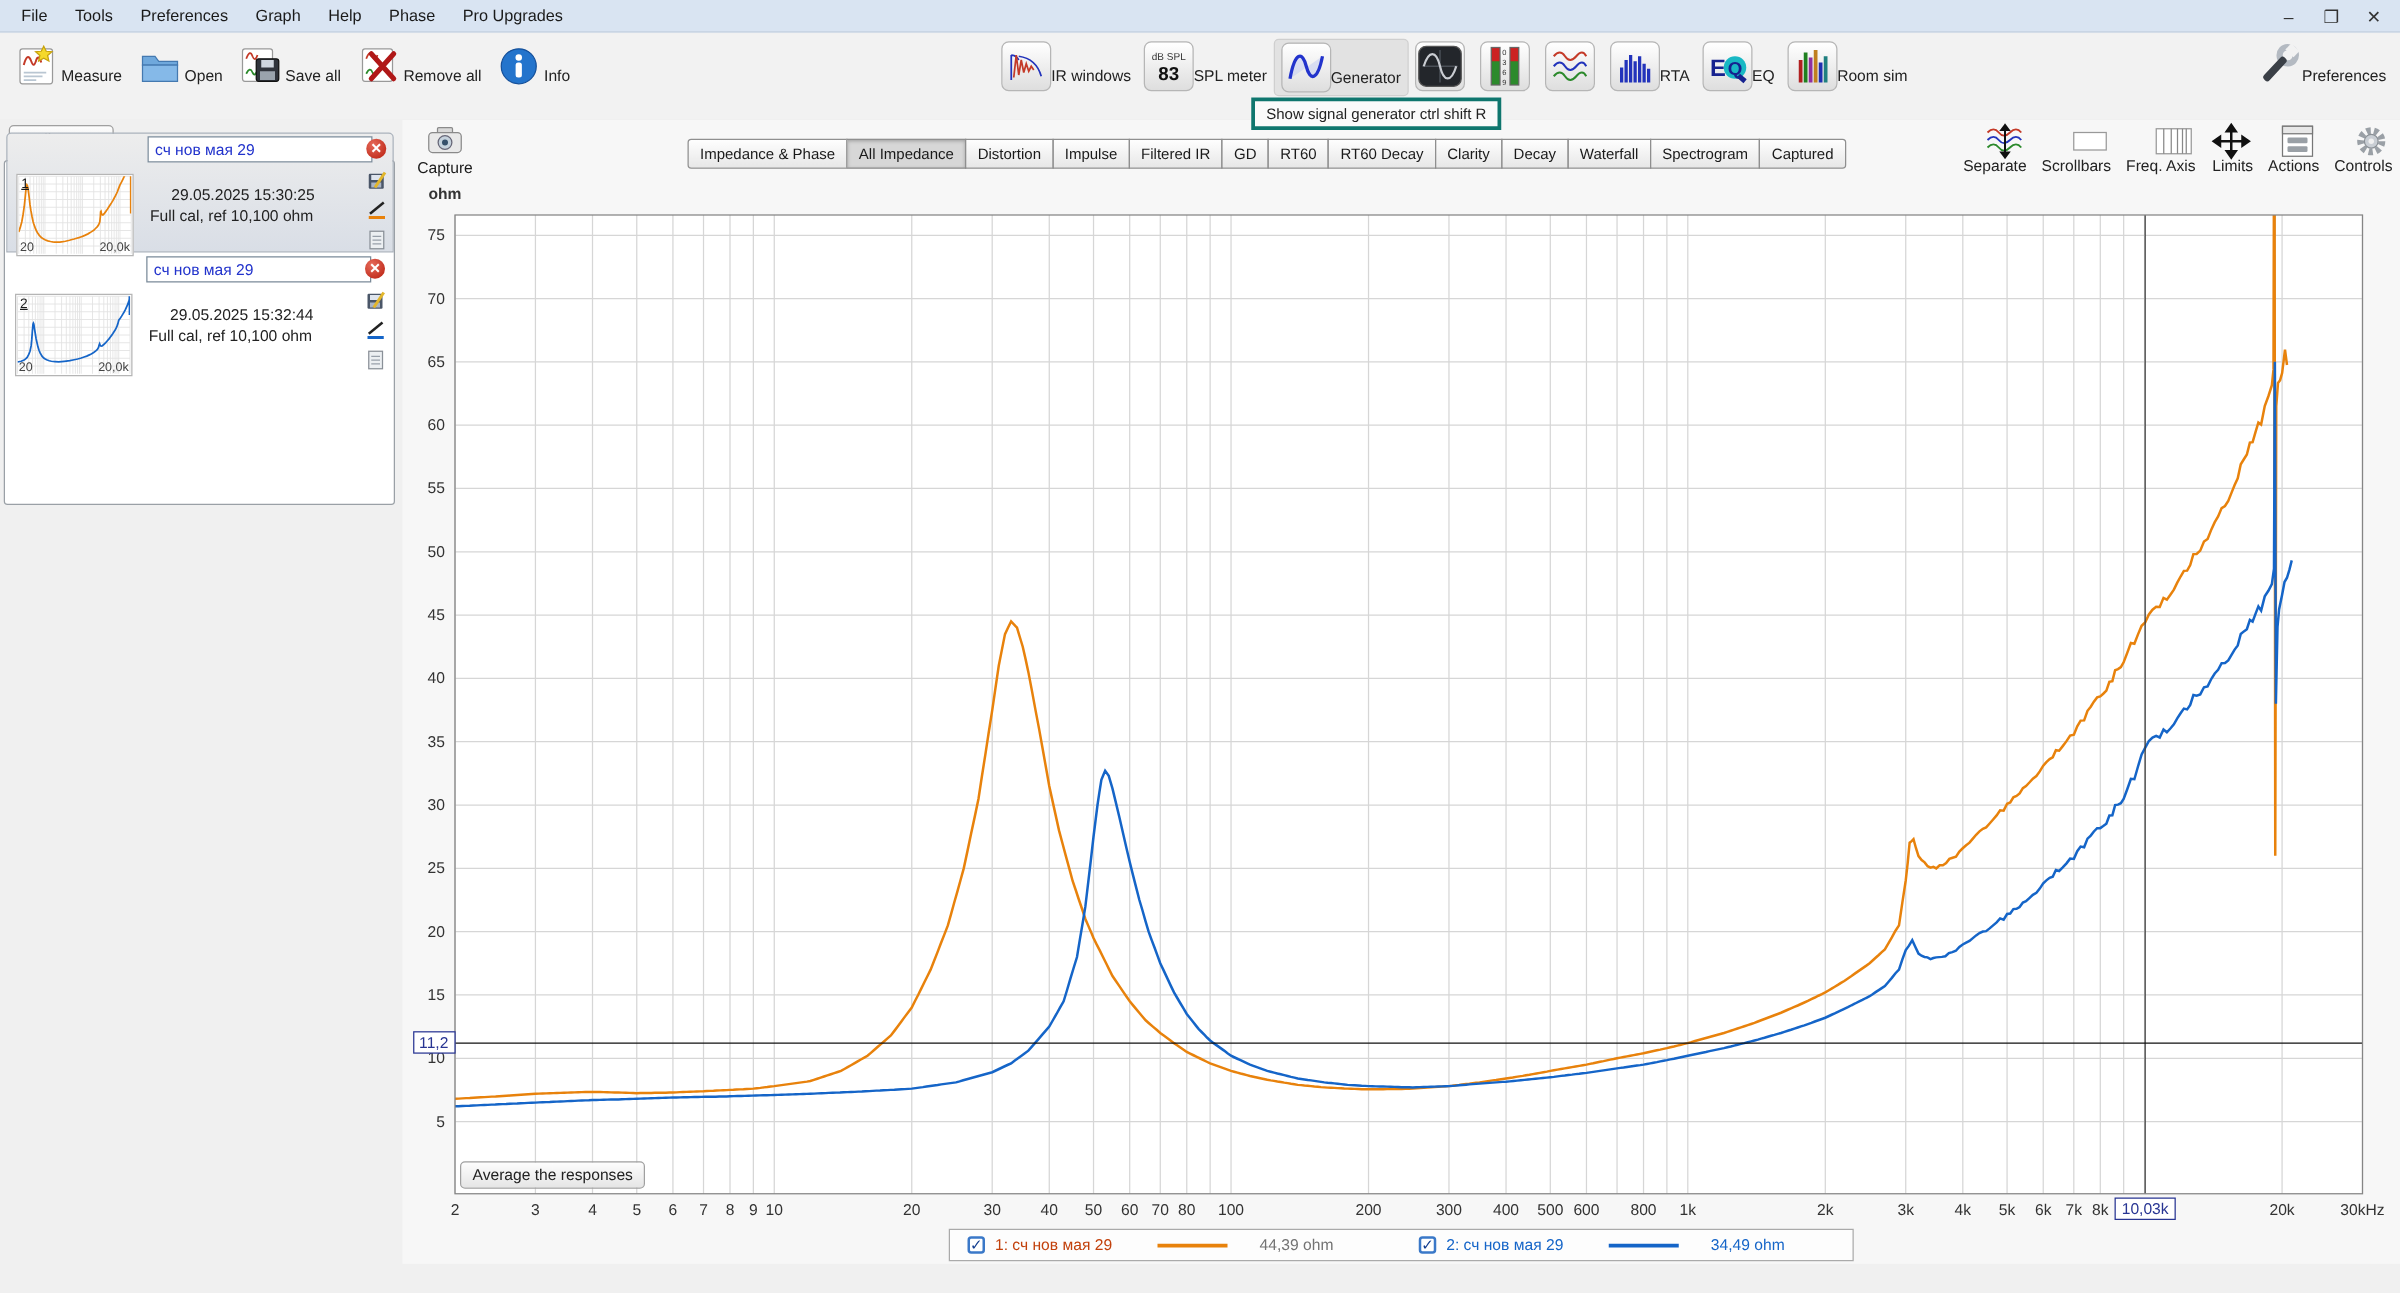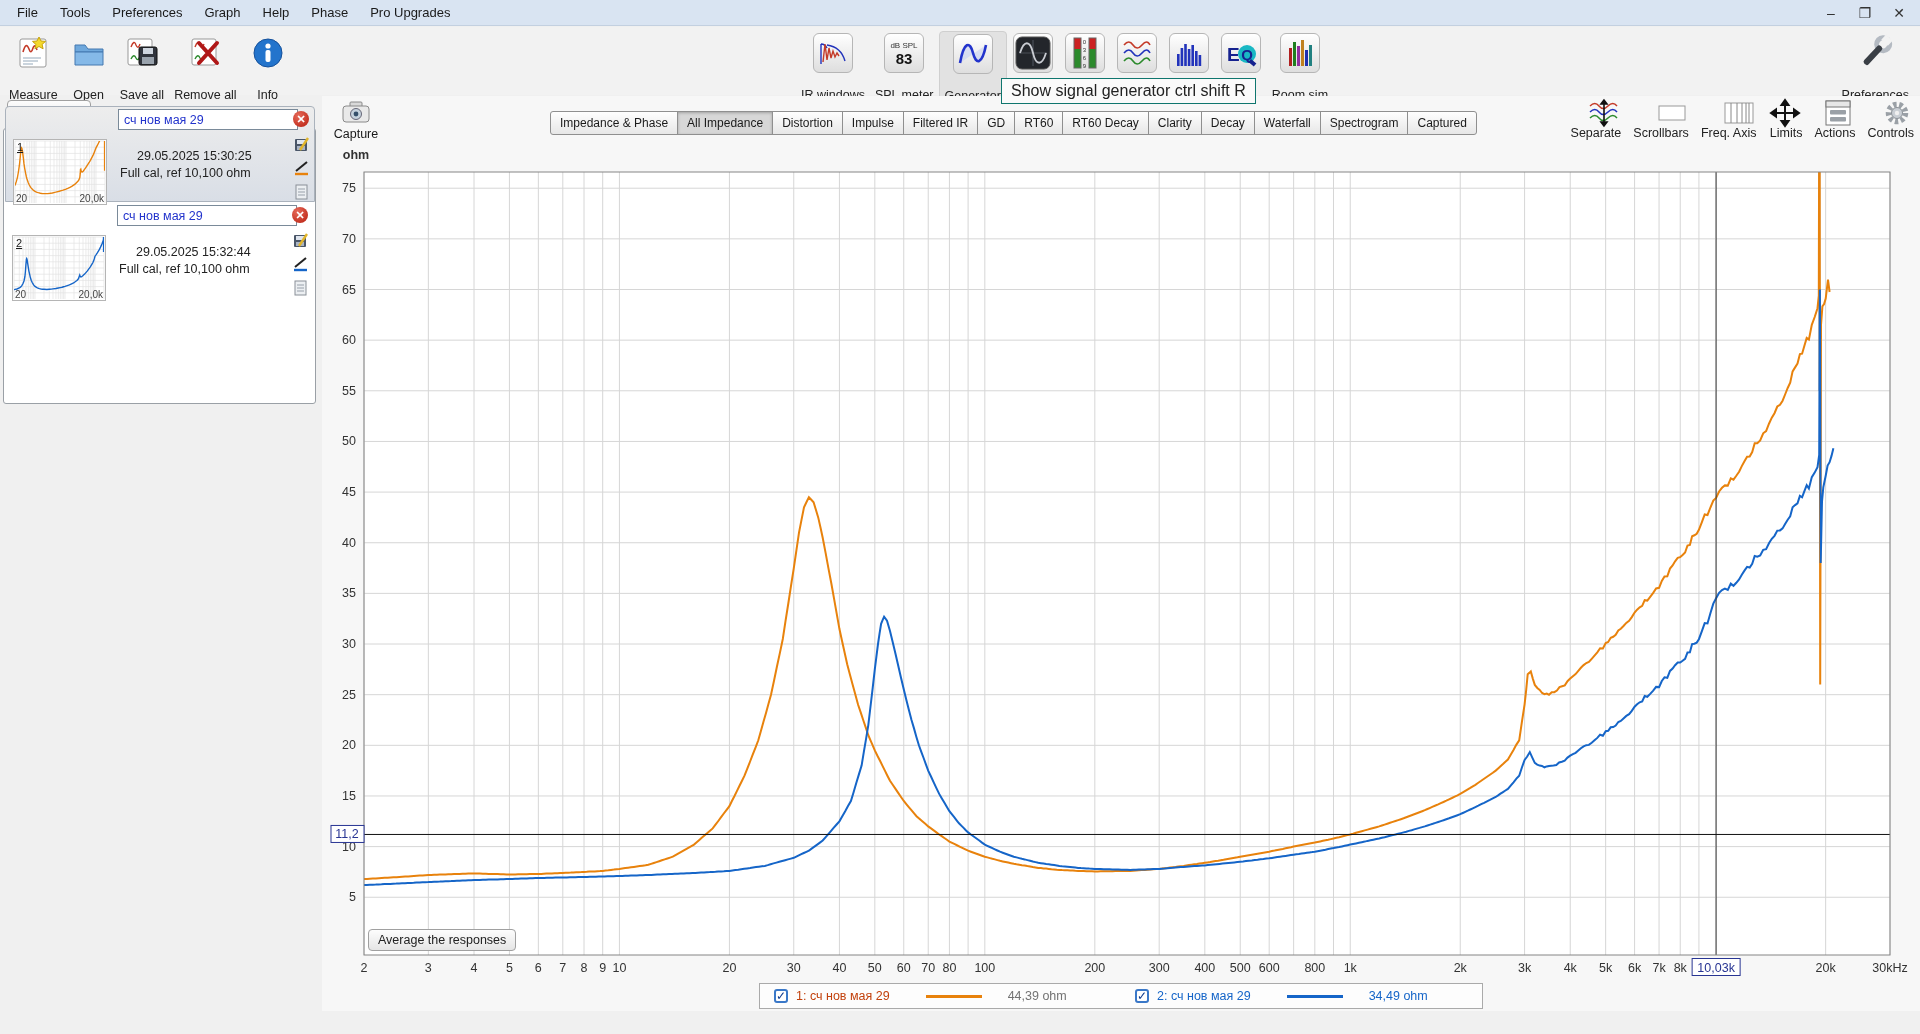--- a/index.html
+++ b/index.html
@@ -11,29 +11,29 @@
           border-bottom:1px solid #c3d0e0;display:flex;align-items:center;}
   .menus{display:flex;align-items:center;gap:4px;padding-left:8px;z-index:3;}
   .menu-item{font-size:13px;padding:3px 9px;cursor:default;}
   .win-title{position:absolute;left:0;right:0;text-align:center;font-size:13px;color:#222;}
   .win-controls{position:absolute;right:4px;top:0;height:26px;display:flex;z-index:3;}
   .win-btn{width:34px;height:26px;display:flex;align-items:center;justify-content:center;
            font-size:14px;color:#333;}
   
   .toolbar{position:absolute;left:0;top:27px;width:1920px;height:68px;background:#f2f2f2;}
   .tb-group{position:absolute;top:4px;display:flex;align-items:flex-start;}
-  .tbtn{display:flex;flex-direction:column;align-items:center;min-width:52px;padding:2px 5px;
+  .tbtn{display:flex;align-items:center;min-width:52px;padding:2px 5px;
         font-size:12.5px;color:#222;border-radius:4px;}
   .tbtn .ic{width:40px;height:40px;display:flex;align-items:center;justify-content:center;}
   .tbtn.raised .ic{border:1px solid #b6b6b6;border-radius:6px;
         background:linear-gradient(#ffffff,#dedede);}
   .tbtn.selected{background:#e2e2e2;border:1px solid #cfcfcf;}
   .tbtn .lbl{margin-top:15px;white-space:nowrap;min-height:14px;}
-  .tooltip{position:absolute;left:1001px;top:78px;background:#fafafa;border:1px solid #0f766e;
-           padding:3px 9px;font-size:16px;color:#222;z-index:40;white-space:nowrap;}
+  .tooltip{position:absolute;left:1001px;top:78px;background:#fafafa;border:3px solid #0f766e;
+           padding:3px 9px;font-size:12px;color:#222;z-index:40;white-space:nowrap;}
   
   .graph-bg{position:absolute;left:322px;top:96px;width:1598px;height:915px;background:#f7f7f7;}
   .btn{border:1px solid #a0a0a0;border-radius:4px;background:linear-gradient(#fdfdfd,#e5e5e5);
        font-size:12.5px;color:#222;display:inline-flex;align-items:center;justify-content:center;}
   .collapse-btn{position:absolute;left:7px;top:100px;width:84px;height:24px;z-index:5;}
   .capture{position:absolute;left:326px;top:100px;width:60px;text-align:center;font-size:12.5px;}
   .unit-label{position:absolute;left:334px;top:148px;width:44px;text-align:center;
               font-size:12.5px;font-weight:700;color:#333;}
   .tabs{position:absolute;left:551px;top:111px;display:flex;z-index:5;}
   .tab{border:1px solid #8f8f8f;margin-left:-1px;padding:4px 9px;font-size:12px;

